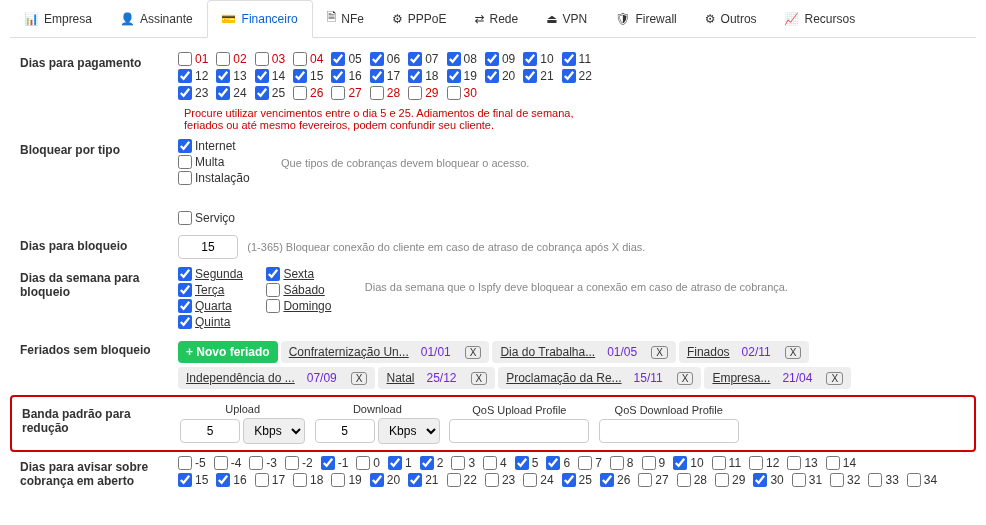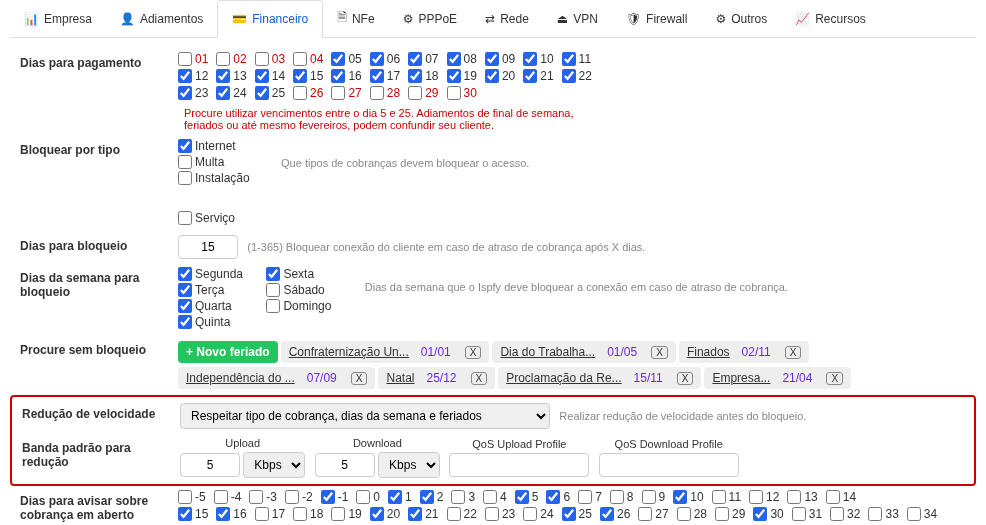--- a/index.html
+++ b/index.html
@@ -11,21 +11,21 @@
 .form { display: table; width: 100%; }
 .row { display: table-row; }
 .label { display: table-cell; width: 160px; vertical-align: top; padding: 8px 8px 8px 10px; font-size: 12px; font-weight: bold; }
 .field { display: table-cell; vertical-align: top; padding: 4px 8px; }
 .field .help { color: #888; font-size: 11px; margin-left: 6px; }
 .field .help-red { color: #c00; font-size: 11px; margin-left: 6px; display: inline-block; max-width: 430px; vertical-align: top; margin-top: 4px; }
 .cb { display: inline-flex; align-items: center; margin-right: 8px; margin-bottom: 2px; }
 .cb input { width: 14px; height: 14px; accent-color: #2563eb; }
 .cb span { margin-left: 3px; }
 .cb .red { color: #c00; }
-.day-col { display: inline-block; vertical-align: top; margin-right: 12px; }
+.day-col { display: inline-block; vertical-align: top; margin-right: 12px; text-decoration: underline; }
 .day-col .cb { display: flex; }
 input[type="text"], select { border: 1px solid #ccc; border-radius: 4px; padding: 4px 6px; font-size: 12px; }
 input.small { width: 60px; text-align: center; }
 .pill { display: inline-flex; align-items: center; background: #eee; border-radius: 4px; padding: 4px 8px; margin: 2px 3px 2px 0; font-size: 12px; gap: 8px; }
 .pill .name { margin-right: 4px; text-decoration: underline; }
 .pill .date { color: #6d28d9; margin-right: 6px; }
 .pill .x { border: 1px solid #888; border-radius: 3px; padding: 0 4px; font-size: 10px; cursor: pointer; }
 .pill.add { background: #22c55e; color: #fff; font-weight: bold; }
 .redbox { border: 2px solid #c00; border-radius: 4px; padding: 2px 0; }
 .band-col { display: inline-block; text-align: center; margin-right: 6px; }
@@ -34,21 +34,21 @@
 </head>
 <body>
 
 <div class="tabs" id="tabs">
     <div class="tab">
       <span class="ico">📊</span>
       <span>Empresa</span>
     </div>
     <div class="tab">
       <span class="ico">👤</span>
-      <span>Adiamentos</span>
+      <span>Assinante</span>
     </div>
     <div class="tab active">
       <span class="ico">💳</span>
       <span>Financeiro</span>
     </div>
     <div class="tab">
       <span class="ico">🗎</span>
       <span>NFe</span>
     </div>
     <div class="tab">
@@ -228,21 +228,21 @@
             <span>Sábado</span>
           </label><label class="cb">
             <input type="checkbox" style="">
             <span>Domingo</span>
           </label></span>
       <span class="help" style="display:inline-block; vertical-align:middle; margin-top:14px; margin-left:10px;">Dias da semana que o Ispfy deve bloquear a conexão em caso de atraso de cobrança.</span>
     </div>
   </div>
 
   <div class="row">
-    <div class="label">Procure sem bloqueio</div>
+    <div class="label">Feriados sem bloqueio</div>
     <div class="field" id="feriados-field"><span class="pill add">+ Novo feriado</span><span class="pill">
           <span class="name">Confraternização Un...</span>
           <span class="date">01/01</span>
           <span class="x">X</span>
         </span><span class="pill">
           <span class="name">Dia do Trabalha...</span>
           <span class="date">01/05</span>
           <span class="x">X</span>
         </span><span class="pill">
           <span class="name">Finados</span>
@@ -263,29 +263,20 @@
         </span><span class="pill">
           <span class="name">Empresa...</span>
           <span class="date">21/04</span>
           <span class="x">X</span>
         </span></div>
   </div>
 </div>
 
 <div class="redbox">
 <div class="form">
-  <div class="row">
-    <div class="label">Redução de velocidade</div>
-    <div class="field">
-      <select style="width:370px;">
-        <option>Respeitar tipo de cobrança, dias da semana e feriados</option>
-      </select>
-      <span class="help">Realizar redução de velocidade antes do bloqueio.</span>
-    </div>
-  </div>
   <div class="row">
     <div class="label">Banda padrão para redução</div>
     <div class="field">
       <span class="band-col">
         <div class="hdr">Upload</div>
         <input type="text" class="small" value="5" style="">
         <select><option>Kbps</option></select>
       </span>
       <span class="band-col">
         <div class="hdr">Download</div>

